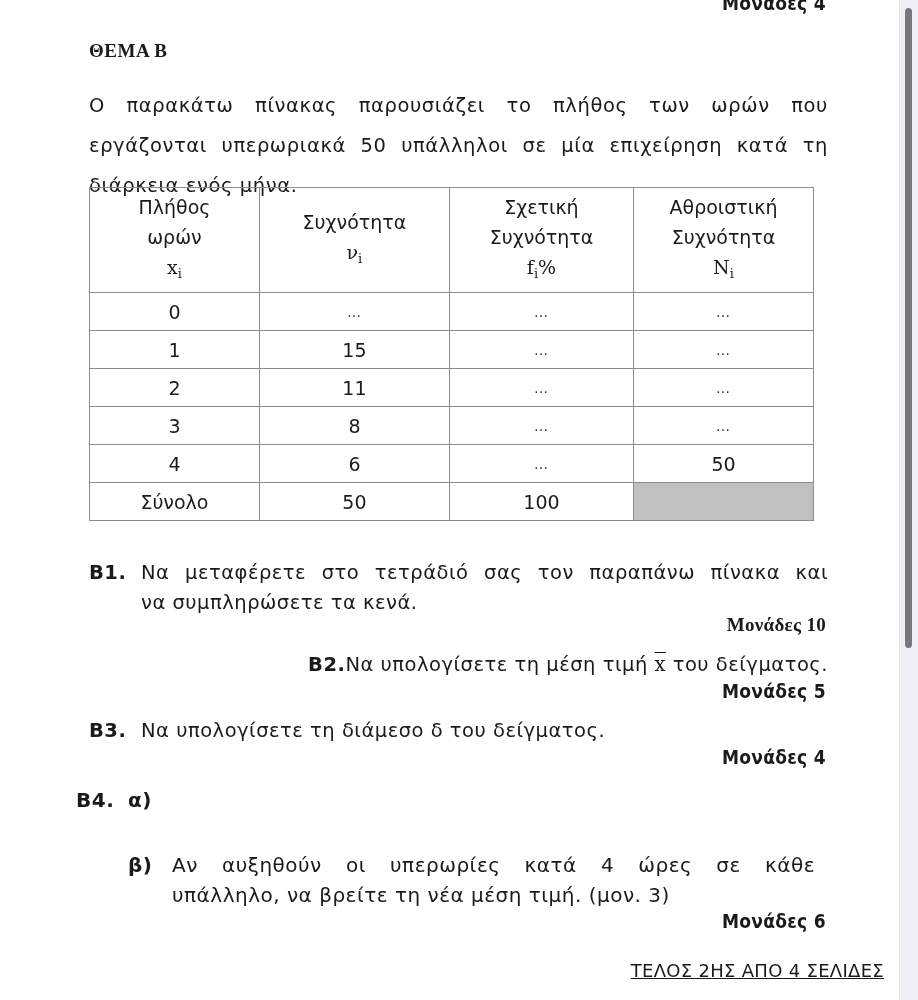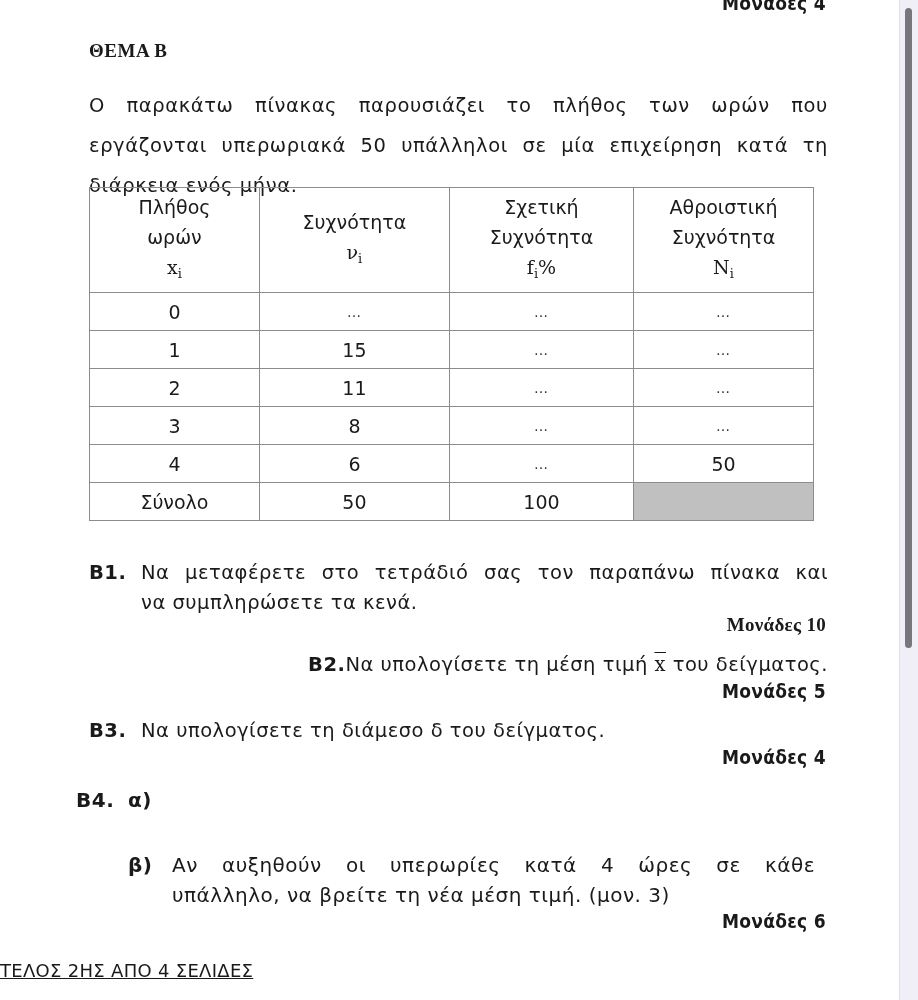--- a/index.html
+++ b/index.html
@@ -46,21 +46,21 @@
   }
   .q .num { font-weight: bold; display: inline-block; width: 52px; }
   .q .cont { padding-left: 52px; }
   .q .just { text-align: justify; text-align-last: justify; }
   .b4 { position: absolute; left: 76px; width: 739px; font-size: 20px; line-height: 30px; letter-spacing: 0.5px; }
   .b4 .label { position: absolute; font-weight: bold; }
   .b4 .text { position: absolute; left: 96px; width: 643px; }
   .b4 .text .l1 { text-align: justify; text-align-last: justify; }
   .xbar { text-decoration: overline; font-family: "DejaVu Serif", serif; }
   .footer {
-    position: absolute; top: 960px; left: 0; width: 884px; text-align: left;
+    position: absolute; top: 960px; left: 0; width: 884px; text-align: right;
     font-size: 18px; text-decoration: underline; letter-spacing: 0.3px;
   }
   .scroll-track {
     position: absolute; right: 0; top: 0; width: 18px; height: 1000px;
     background: #f0eff8; border-left: 1px solid #e2e1ea;
   }
   .scroll-thumb {
     position: absolute; left: 5px; top: 8px; width: 7px; height: 640px;
     background: #77767c; border-radius: 4px;
   }

